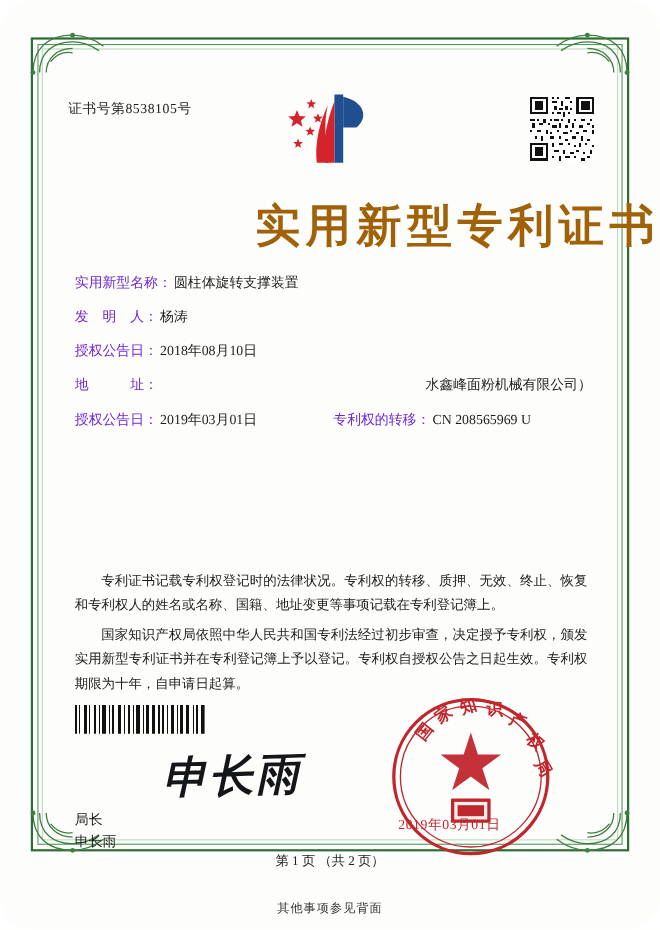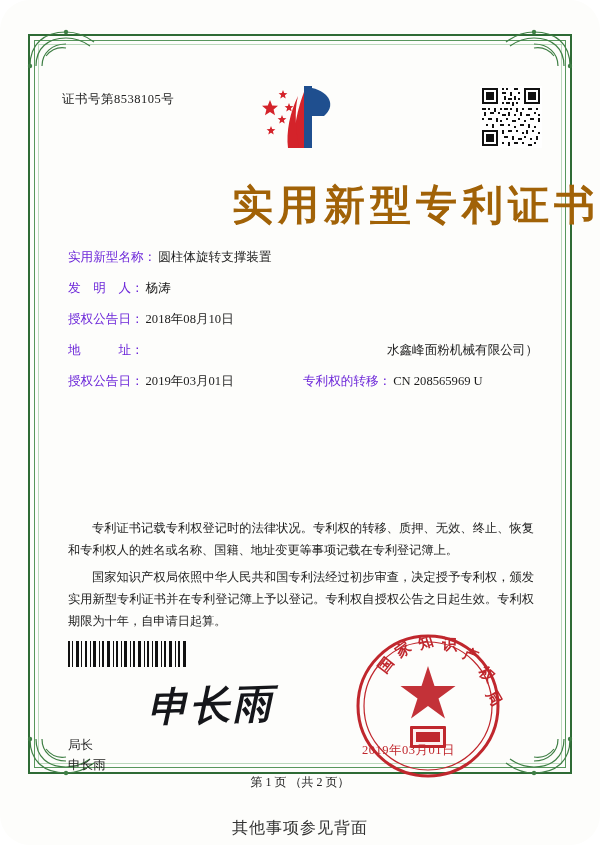--- a/index.html
+++ b/index.html
@@ -213,21 +213,21 @@
     top: 774px;
     text-align: center;
     font-size: 12px;
     color: #222;
   }
   .footer-note {
     position: absolute;
     left: 0; right: 0;
     top: 818px;
     text-align: center;
-    font-size: 16px;
+    font-size: 11px;
     color: #333;
     letter-spacing: 1px;
     font-family: Liberation Mono, monospace;
   }
 </style>
 </head>
 <body>
 
 <div class="page">
 

